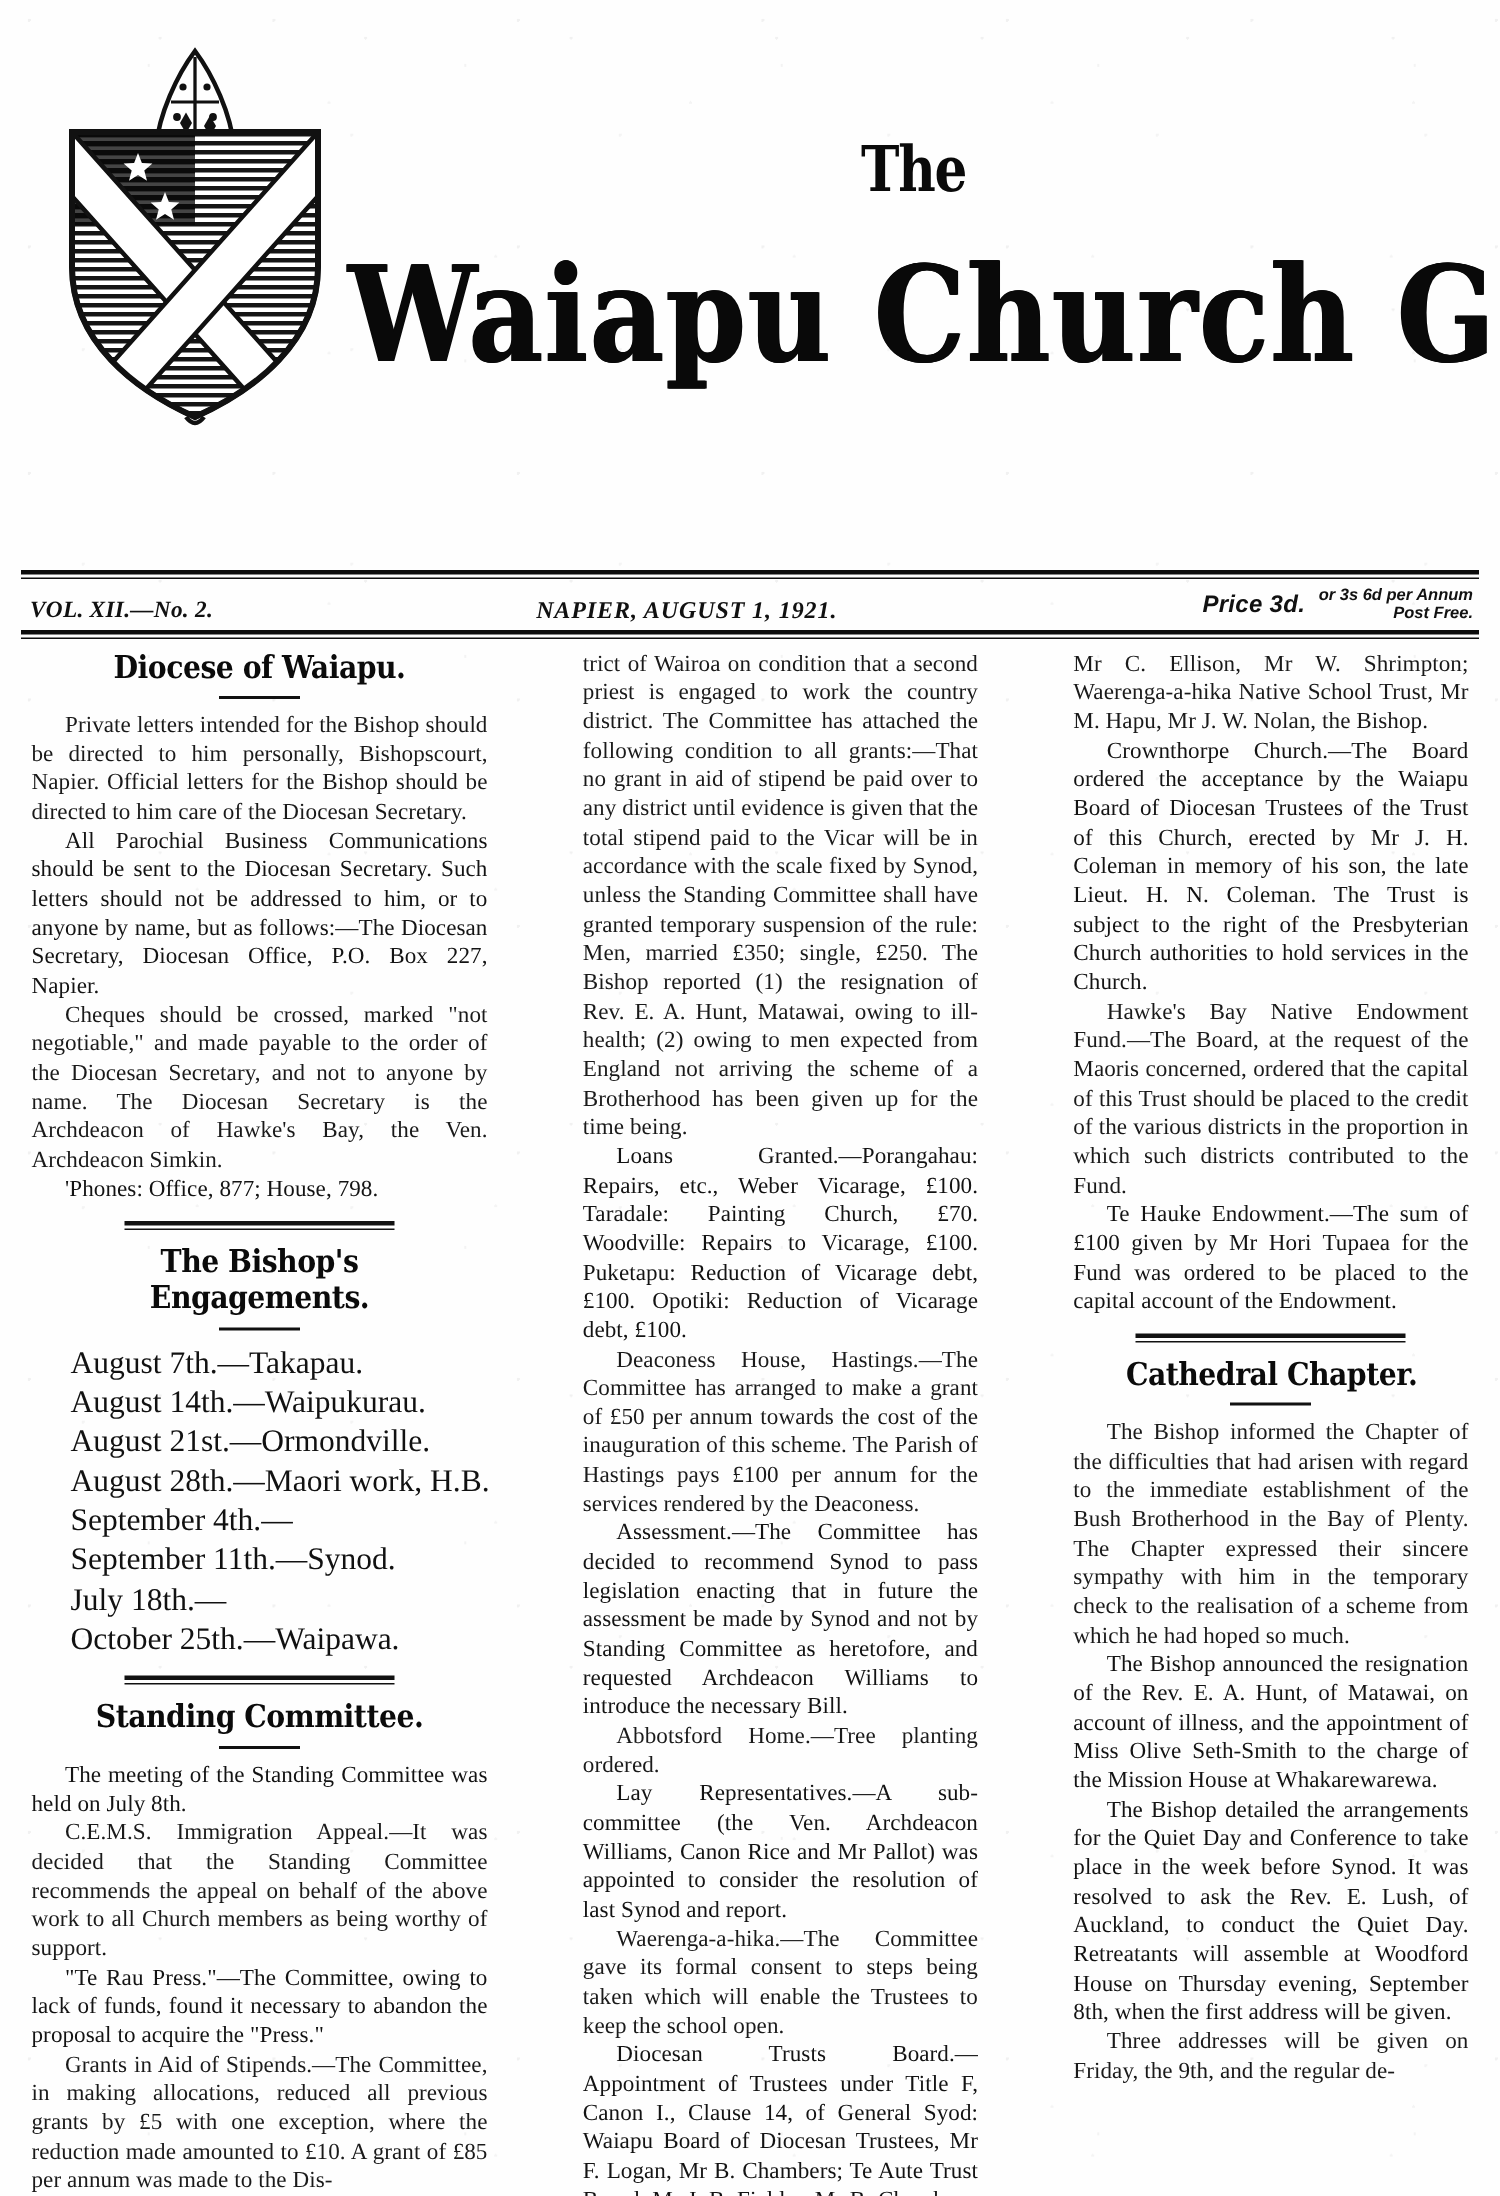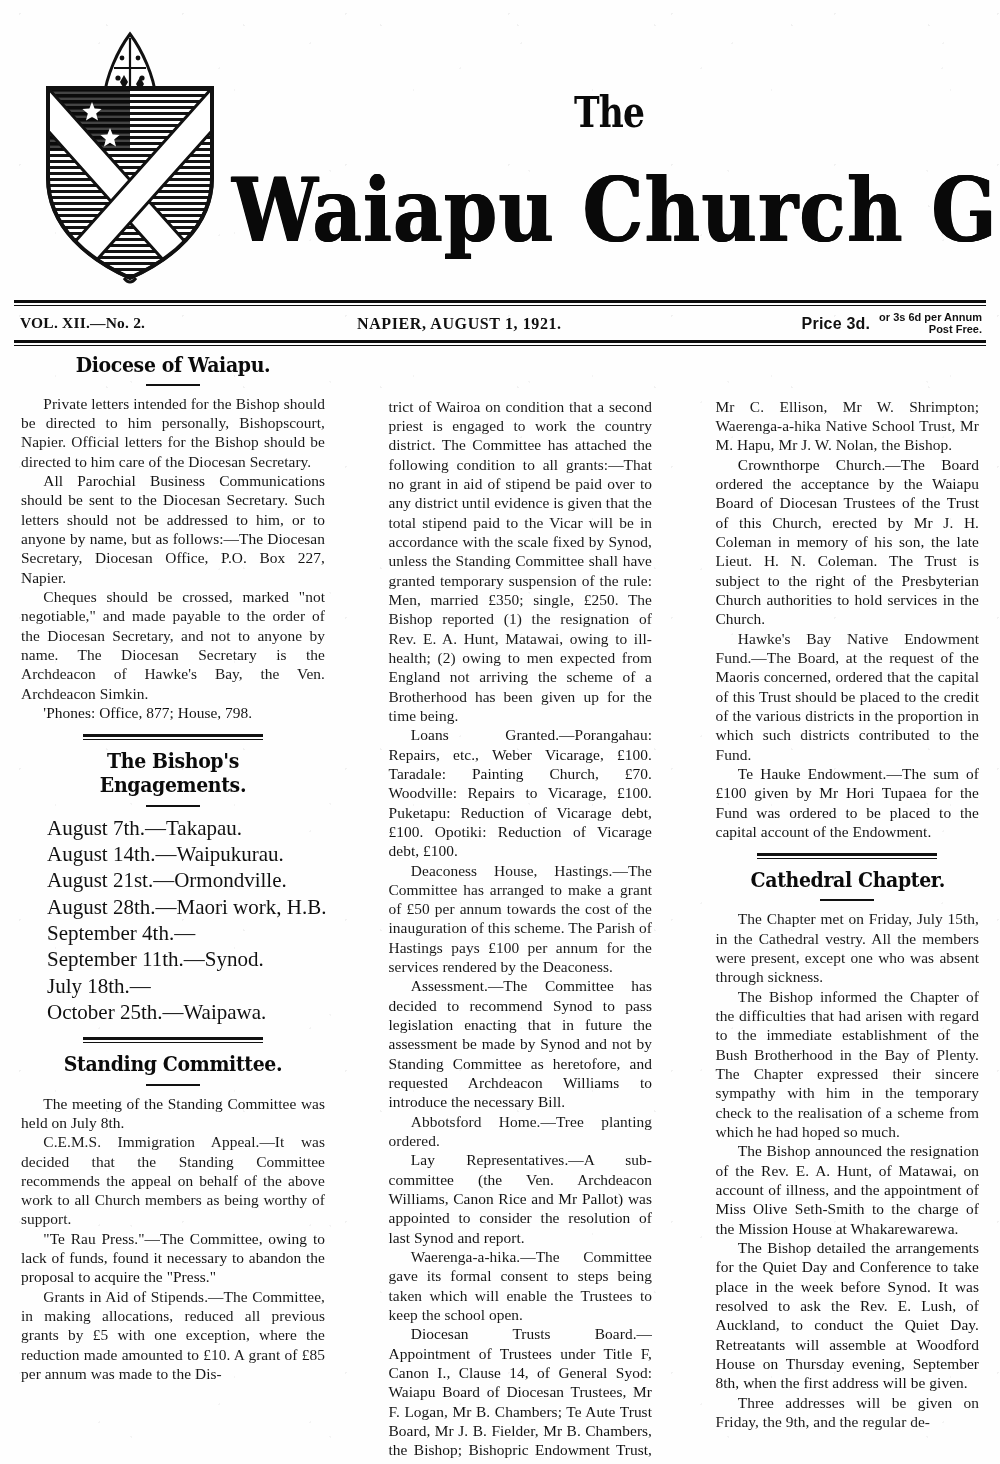--- a/index.html
+++ b/index.html
@@ -26,21 +26,21 @@
       radial-gradient(circle at 66% 81%, rgba(0,0,0,.04) 0 1px, transparent 1px),
       #fefefe;
     background-size: 163px 151px, 211px 197px, 137px 181px, 241px 167px, 179px 143px, 199px 211px, auto;
   }
 
   .inner { position: absolute; left: 14px; right: 14px; top: 0; }
 
   
   .masthead {
     position: relative;
-    height: 300px;
+    height: 380px;
     text-decoration: underline;
   }
   .crest {
     position: absolute; left: 26px; top: 28px;
     width: 180px; height: 262px;
   }
   .the-word {
     position: absolute; left: 560px; top: 88px;
     font-family: "DejaVu Serif", serif;
     font-weight: 700;
@@ -66,24 +66,25 @@
   
   .rule-double {
     border-top: 3px solid #0d0d0d;
     border-bottom: 1px solid #0d0d0d;
     height: 2px;
     margin: 0;
   }
 
   
   .volbar {
-    display: flex; align-items: center;
+    display: flex; align-items: flex-end;
     justify-content: space-between;
     padding: 5px 4px 4px 6px;
     font-family: "Liberation Serif", serif;
+    font-style: italic;
   }
   .vol-left {
     font-size: 15.5px; font-weight: 700; letter-spacing: .2px;
   }
   .vol-center {
     font-size: 16px; font-weight: 700; letter-spacing: .6px;
     position: relative; left: -14px; top: 1px;
   }
   .vol-right { display: flex; align-items: flex-start; gap: 9px; }
   .price-main {
@@ -140,21 +141,21 @@
   p.body {
     margin: 0;
     text-align: justify;
     text-justify: inter-word;
     font-size: 15.4px;
     line-height: 1.255;
     text-indent: 1.45em;
     hyphens: none;
     letter-spacing: .05px;
   }
-  p.body.noindent { text-indent: 0; margin-top: 44px; }
+  p.body.noindent { text-indent: 0; }
 
   
   .engagements {
     font-size: 21px;
     line-height: 1.255;
     padding-left: 26px;
   }
   .engagements div { white-space: nowrap; }
 
   
@@ -304,21 +305,20 @@
         <p class="body ink-b">Crownthorpe Church.—The Board ordered the acceptance by the Waiapu Board of Diocesan Trustees of the Trust of this Church, erected by Mr J. H. Coleman in memory of his son, the late Lieut. H. N. Coleman. The Trust is subject to the right of the Presbyterian Church authorities to hold services in the Church.</p>
         <p class="body ink-a">Hawke's Bay Native Endowment Fund.—The Board, at the request of the Maoris concerned, ordered that the capital of this Trust should be placed to the credit of the various districts in the proportion in which such districts contributed to the Fund.</p>
         <p class="body ink-b">Te Hauke Endowment.—The sum of £100 given by Mr Hori Tupaea for the Fund was ordered to be placed to the capital account of the Endowment.</p>
 
         <div class="sec-rule"></div>
         <div class="head-block">
           <div class="sec-head">Cathedral Chapter.</div>
           <div class="dash-rule"></div>
         </div>
 
-        <p class="body ink-a">The Chapter met on Friday, July 15th, in the Cathedral vestry. All the members were present, except one who was absent through sickness.</p>
         <p class="body ink-a">The Bishop informed the Chapter of the difficulties that had arisen with regard to the immediate establishment of the Bush Brotherhood in the Bay of Plenty. The Chapter expressed their sincere sympathy with him in the temporary check to the realisation of a scheme from which he had hoped so much.</p>
         <p class="body ink-b">The Bishop announced the resignation of the Rev. E. A. Hunt, of Matawai, on account of illness, and the appointment of Miss Olive Seth-Smith to the charge of the Mission House at Whakarewarewa.</p>
         <p class="body ink-b">The Bishop detailed the arrangements for the Quiet Day and Conference to take place in the week before Synod. It was resolved to ask the Rev. E. Lush, of Auckland, to conduct the Quiet Day. Retreatants will assemble at Woodford House on Thursday evening, September 8th, when the first address will be given.</p>
         <p class="body ink-a">Three addresses will be given on Friday, the 9th, and the regular de-</p>
       </div>
 
     </div>
   </div>
 </div>
 

